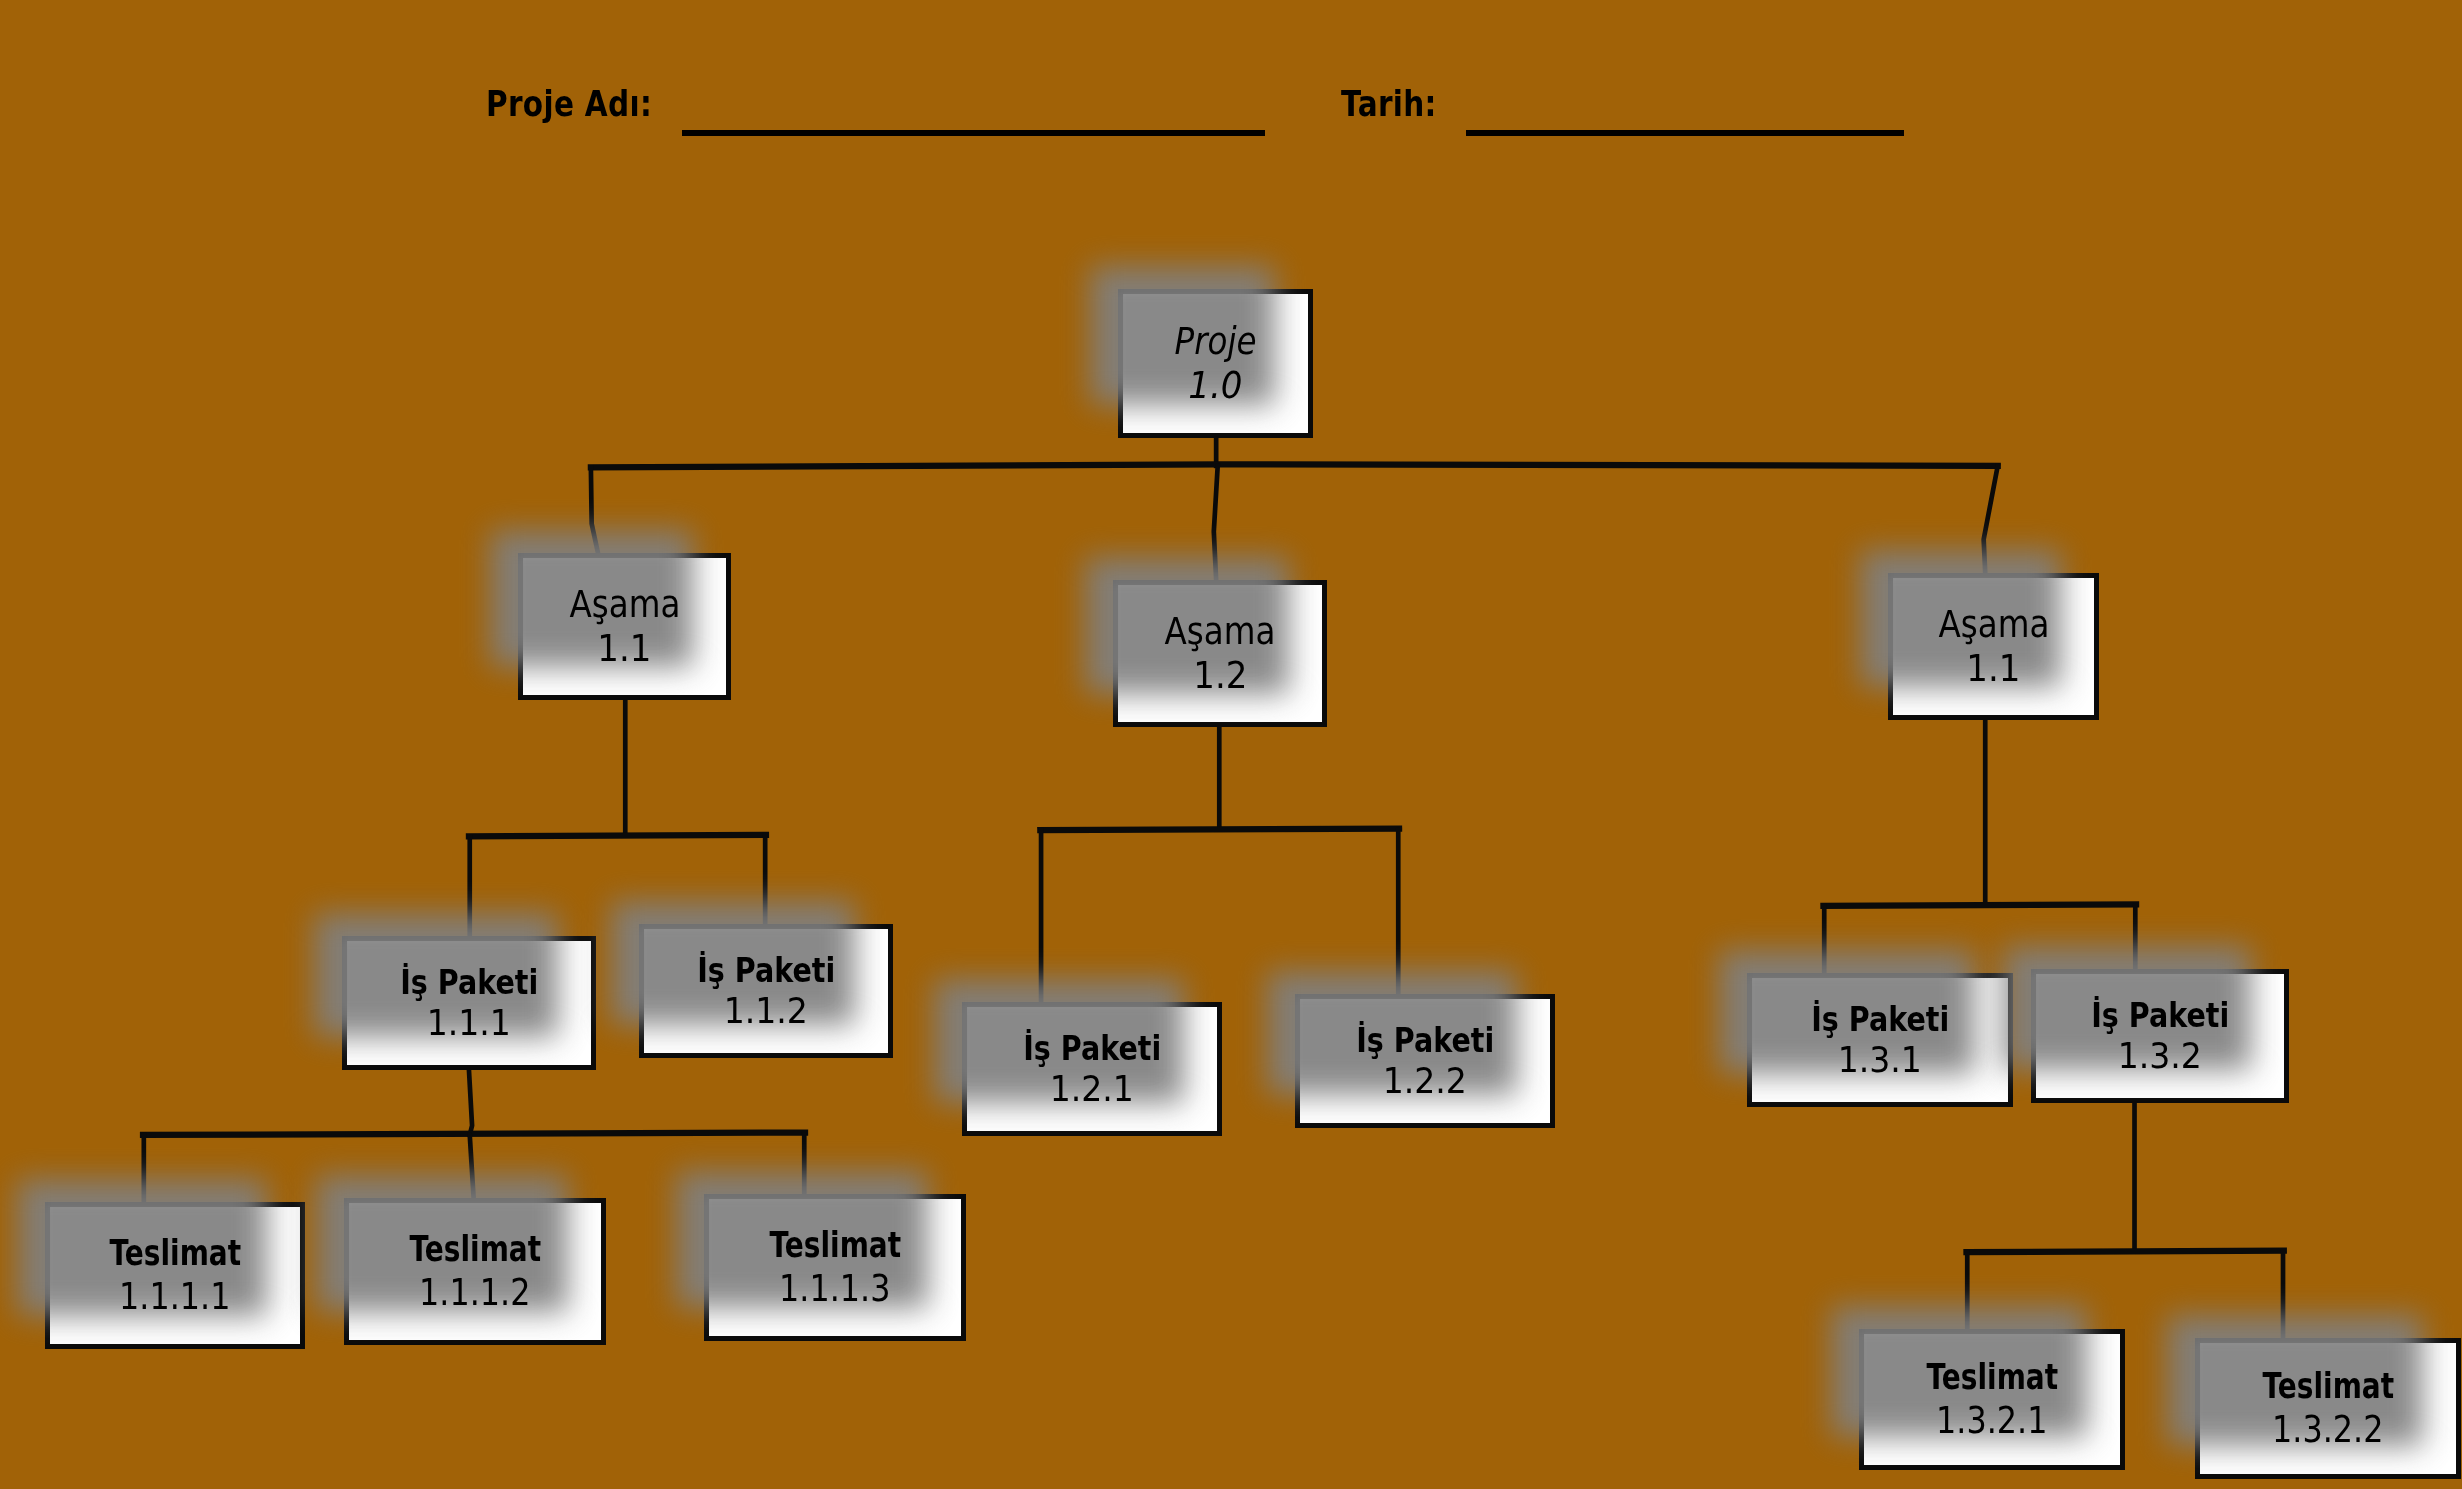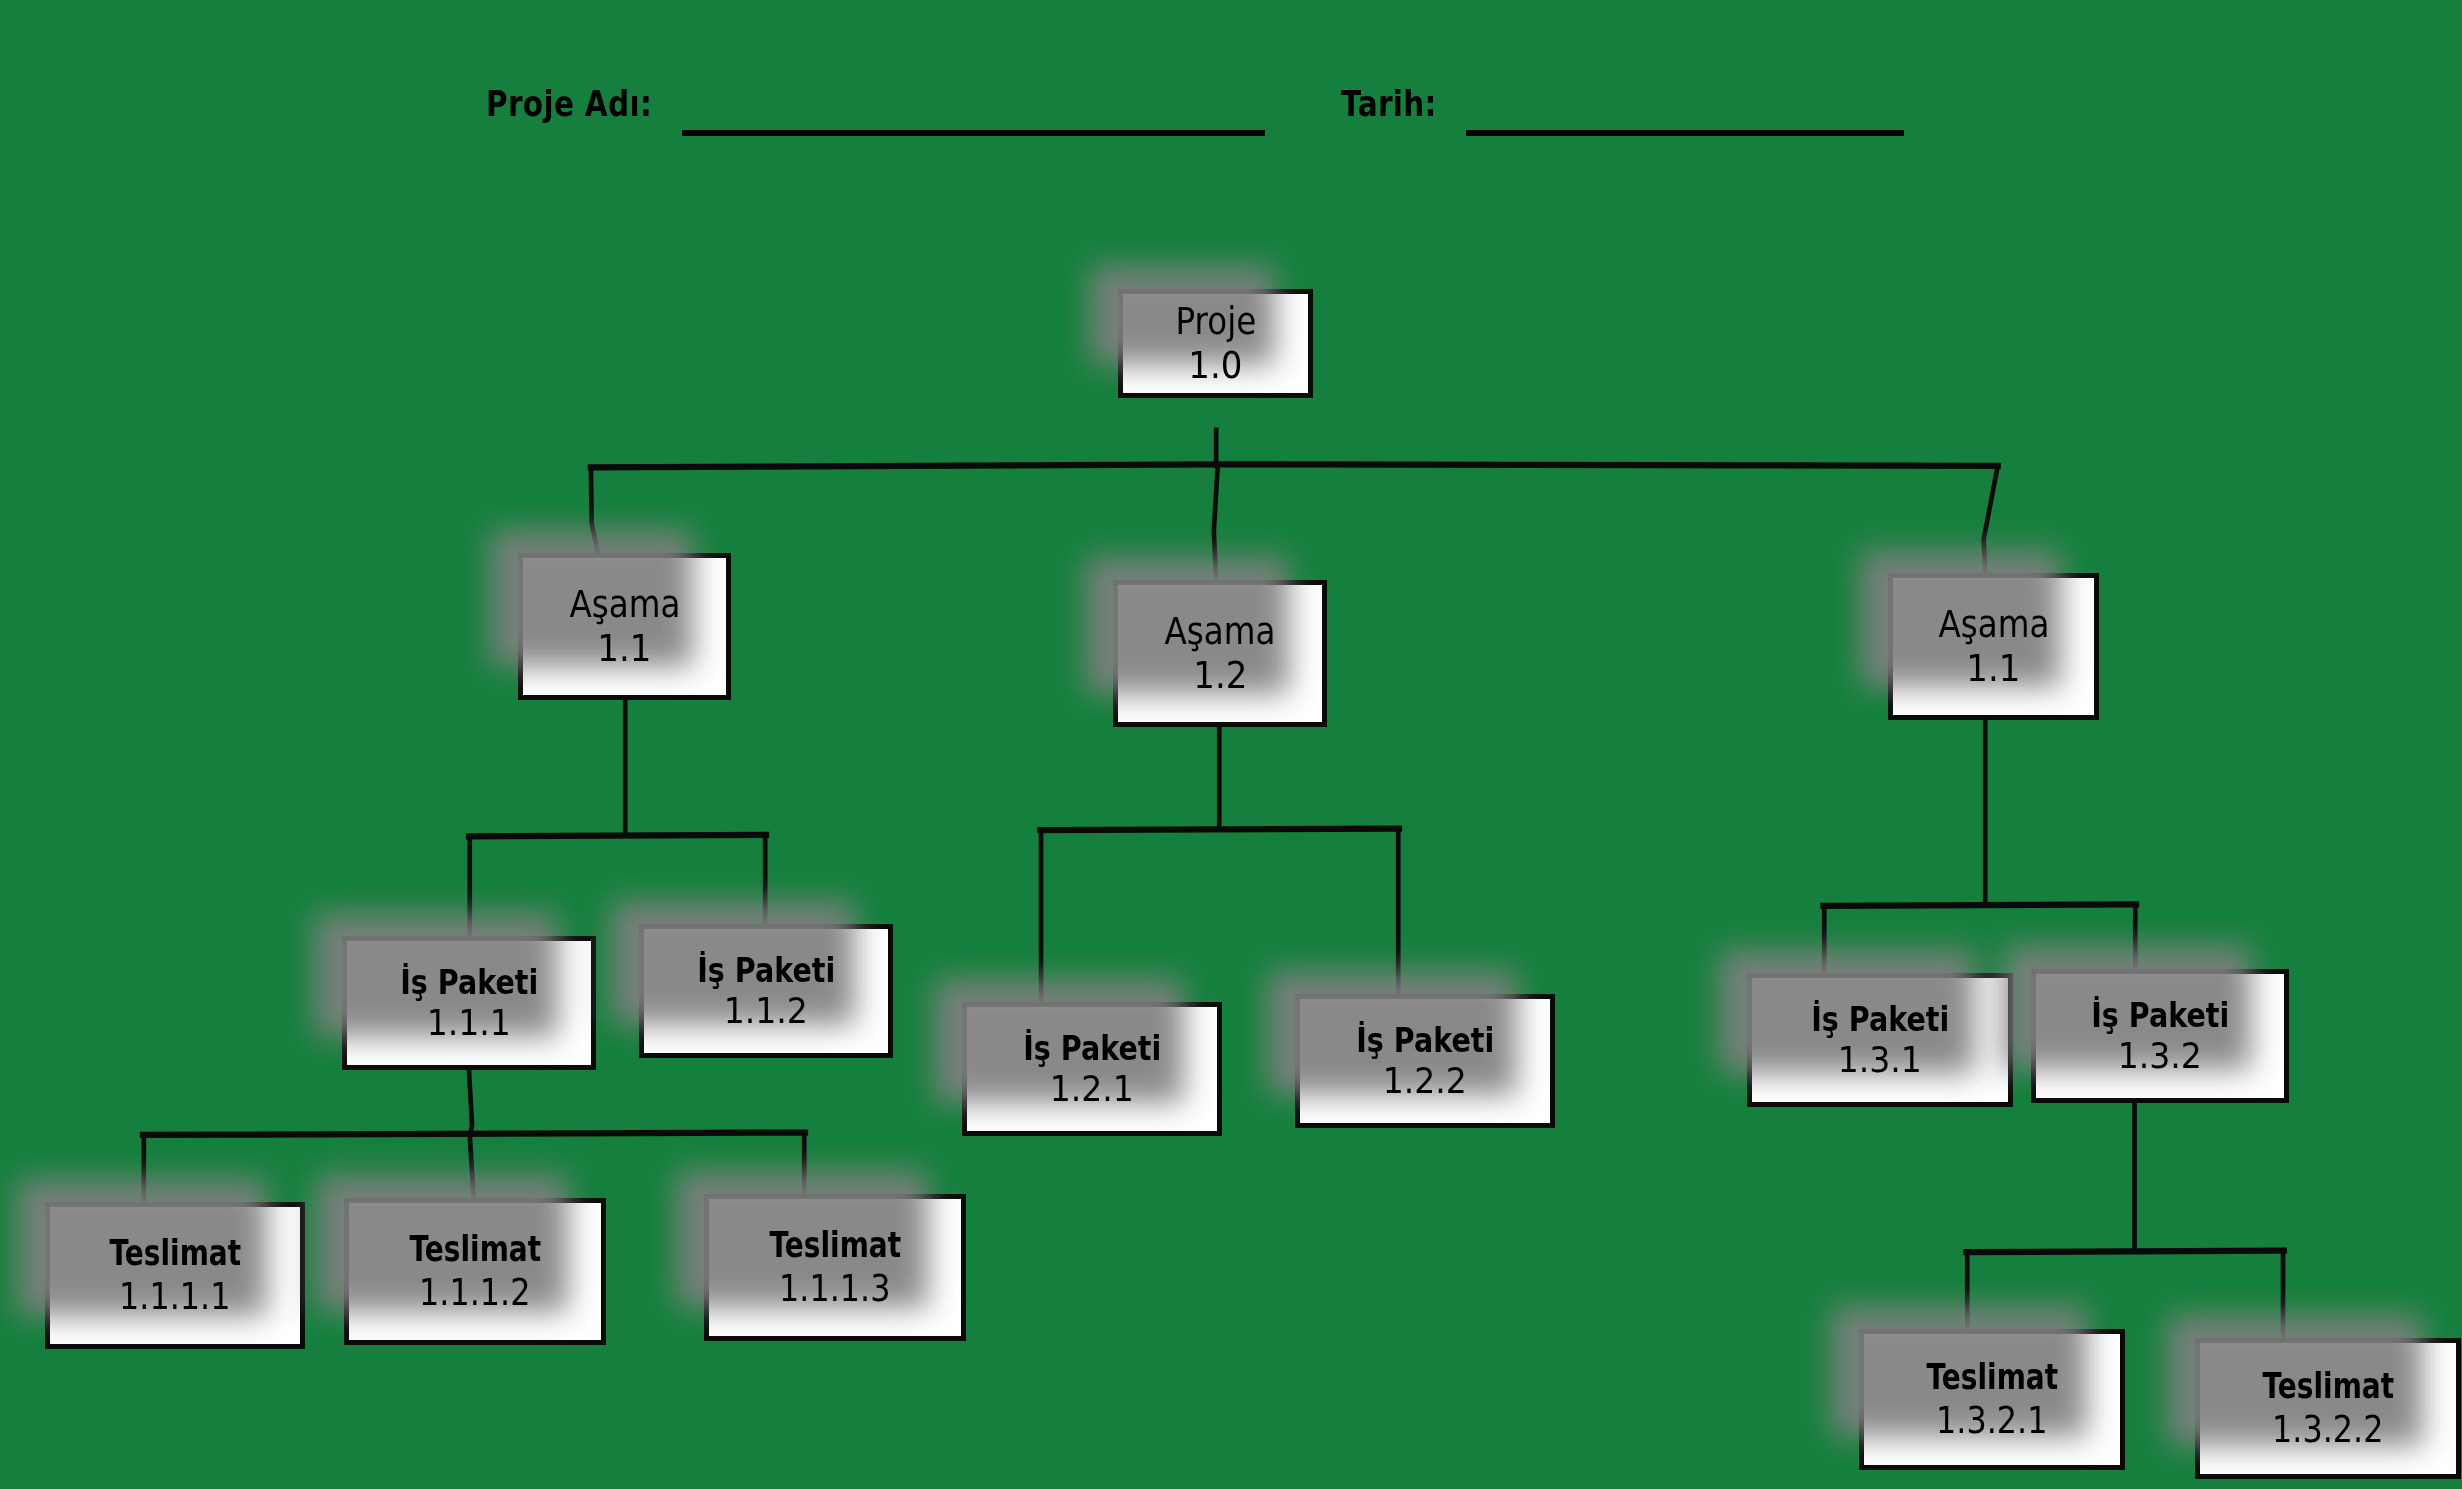--- a/index.html
+++ b/index.html
@@ -5,21 +5,21 @@
 <style>
   html, body {
     margin: 0;
     padding: 0;
     background: #ffffff;
   }
   #page {
     position: relative;
     width: 2462px;
     height: 1489px;
-    background: #15803d;
+    background: #a16207;
     overflow: hidden;
     font-family: "DejaVu Sans", sans-serif;
   }
 
   
   .hdr-label {
     position: absolute;
     font-family: "DejaVu Sans", sans-serif;
     font-weight: 700;
     font-size: 36px;
@@ -133,21 +133,21 @@
       <path d="M 1029 1451 L 1029 1528" stroke-width="6"></path>
 
       <path d="M 2731 1412 L 2731 1600" stroke-width="6"></path>
       <path d="M 2516 1602 L 2922 1600" stroke-width="8"></path>
       <path d="M 2517 1602 L 2517 1700" stroke-width="6"></path>
       <path d="M 2921 1602 L 2921 1712" stroke-width="6"></path>
 
     </g>
   </svg>
 
-  <div class="node n-root" style="left:1118px; top:289px; width:195px; height:109px;">
+  <div class="node n-root" style="left:1118px; top:289px; width:195px; height:149px;font-style:italic;">
     <div class="ln ln1">Proje</div>
     <div class="ln ln2">1.0</div>
   </div>
 
   <div class="node n-phase" style="left:518px; top:553px; width:213px; height:147px;">
     <div class="ln ln1">Aşama</div>
     <div class="ln ln2">1.1</div>
   </div>
 
   <div class="node n-phase" style="left:1113px; top:580px; width:214px; height:147px;">

